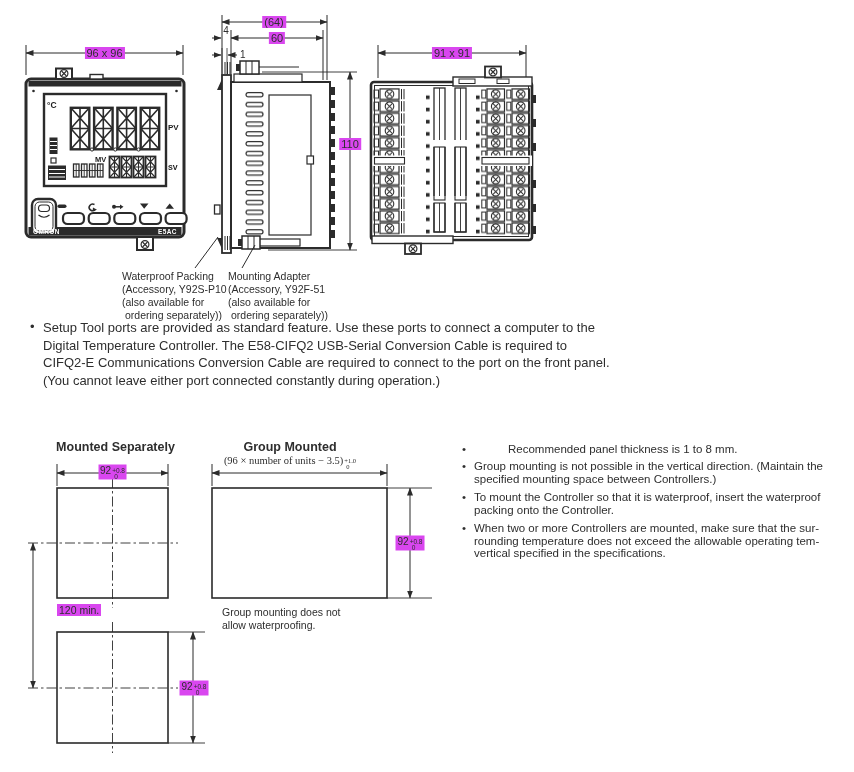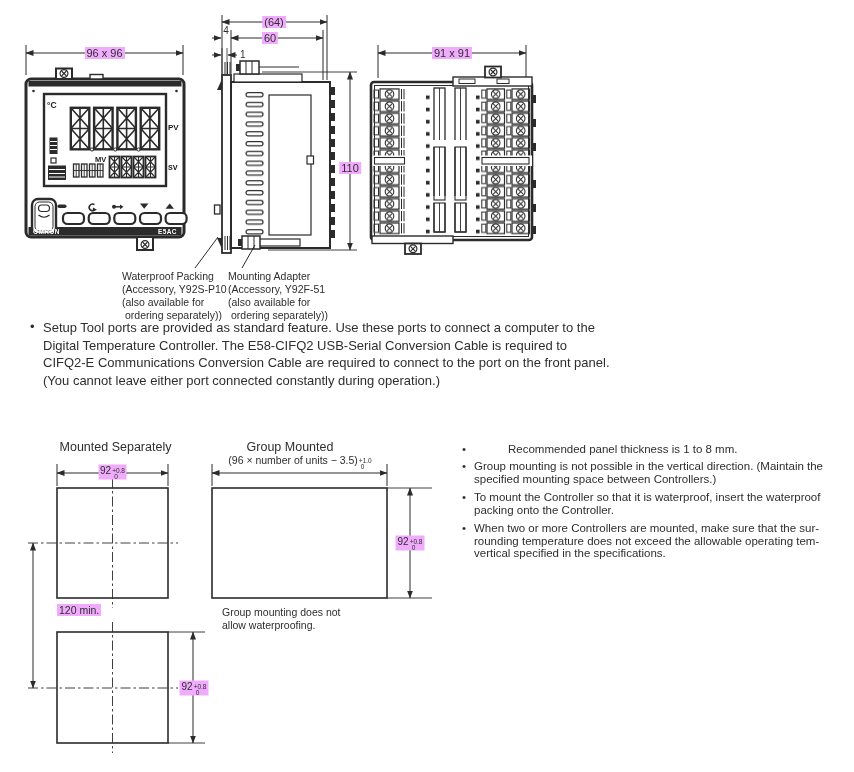--- a/index.html
+++ b/index.html
@@ -2,22 +2,22 @@
 <html><head>
 <meta charset="utf-8">
 <style>
   html,body{margin:0;padding:0;background:#fff;}
   #page{position:relative;width:854px;height:772px;background:#fff;overflow:hidden;
         font-family:"Liberation Sans",sans-serif;}
   #art{position:absolute;left:0;top:0;}
   .t{position:absolute;color:#2e2e2e;white-space:nowrap;font-family:"Liberation Sans",sans-serif;}
   .c{transform:translate(-50%,-50%);}
   .dim{font-size:11px;}
-  .bg{background:#f0abfc;padding:0 2px;}
-  .h{font-weight:normal;font-size:12.5px;}
+  .bg{background:#d946ef;padding:0 2px;}
+  .h{font-weight:bold;font-size:12.5px;}
   .body{font-size:13px;}
   .note{font-size:11.5px;line-height:12.5px;}
   .lab{font-size:10.5px;line-height:13px;}
   .dimtol{font-size:10px;}
   .stack{display:inline-flex;flex-direction:column;font-size:6.5px;line-height:6px;
          margin-left:1px;vertical-align:1px;text-align:left;font-weight:normal;}
   .disp{font-weight:bold;color:#1c1c1c;}
   .logo{font-weight:bold;color:#fff;letter-spacing:.4px;}
   svg .ln{stroke:#2b2b2b;fill:none;}
   svg .fl{fill:#2b2b2b;stroke:none;}
@@ -274,24 +274,24 @@
     <path d="M212,464 V486 M387,464 V486" class="ln" stroke-width="1"></path>
     <line x1="212" y1="473" x2="387" y2="473" class="ln" stroke-width="1" marker-start="url(#mS)" marker-end="url(#mE)"></line>
     <rect x="212" y="488" width="175" height="110" class="ln" stroke-width="1.6"></rect>
     <path d="M387,488 H432 M387,598 H432" class="ln" stroke-width="0.9"></path>
     <line x1="410" y1="488" x2="410" y2="598" class="ln" stroke-width="1" marker-start="url(#mS)" marker-end="url(#mE)"></line>
   </g>
 </svg>
 
 <span class="t dim c bg" style="left:104.5px;top:53px;">96 x 96</span>
 <span class="t dim c bg" style="left:274px;top:22px;">(64)</span>
-<span class="t dim c bg" style="left:270px;top:38px;">60</span>
+<span class="t dim c bg" style="left:277px;top:38px;">60</span>
 <span class="t dim c" style="left:226px;top:30px;font-size:10px;">4</span>
 <span class="t dim" style="left:240px;top:49px;font-size:10px;">1</span>
-<span class="t dim c bg" style="left:350px;top:168px;">110</span>
+<span class="t dim c bg" style="left:350px;top:144px;">110</span>
 <span class="t dim c bg" style="left:452px;top:53px;">91 x 91</span>
 
 <span class="t disp" style="left:47px;top:100px;font-size:8.5px;">°C</span>
 <span class="t disp" style="left:168px;top:123px;font-size:8px;text-align:right;">PV</span>
 <span class="t disp" style="left:168px;top:163px;font-size:8px;font-family:Liberation Mono, monospace;">SV</span>
 <span class="t disp" style="left:71px;top:155px;font-size:7.5px;padding-left:24px;">MV</span>
 <span class="t logo" style="left:33px;top:227.5px;font-size:6.5px;">OMRON</span>
 <span class="t logo" style="left:158px;top:227.5px;font-size:6.5px;">E5AC</span>
 
 <div class="t lab" style="left:122px;top:270px;">
@@ -311,21 +311,21 @@
 <div class="t body" style="left:43px;top:319px;line-height:17.5px;">
   <div>Setup Tool ports are provided as standard feature. Use these ports to connect a computer to the</div>
   <div>Digital Temperature Controller. The E58-CIFQ2 USB-Serial Conversion Cable is required to</div>
   <div>CIFQ2-E Communications Conversion Cable are required to connect to the port on the front panel.</div>
   <div>(You cannot leave either port connected constantly during operation.)</div>
 </div>
 
 <span class="t h c" style="left:115.5px;top:447px;">Mounted Separately</span>
 <span class="t h c" style="left:290px;top:447px;">Group Mounted</span>
 
-<span class="t c" style="left:300px;top:462px;font-size:10.5px;"><span>(96 × number of units − 3.5)</span><span class="stack">
+<span class="t c" style="left:290px;top:462px;font-size:10.5px;font-family:Liberation Serif, serif;"><span>(96 × number of units − 3.5)</span><span class="stack">
         <span>+1.0</span>
         <span style="padding-left:2px;">0</span>
       </span></span>
 
 <span class="t dimtol c bg" style="left:112.5px;top:472px;"><span>92</span><span class="stack">
         <span>+0.8</span>
         <span style="padding-left:2px;">0</span>
       </span></span>
 <span class="t dimtol c bg" style="left:194px;top:688px;"><span>92</span><span class="stack">
         <span>+0.8</span>

